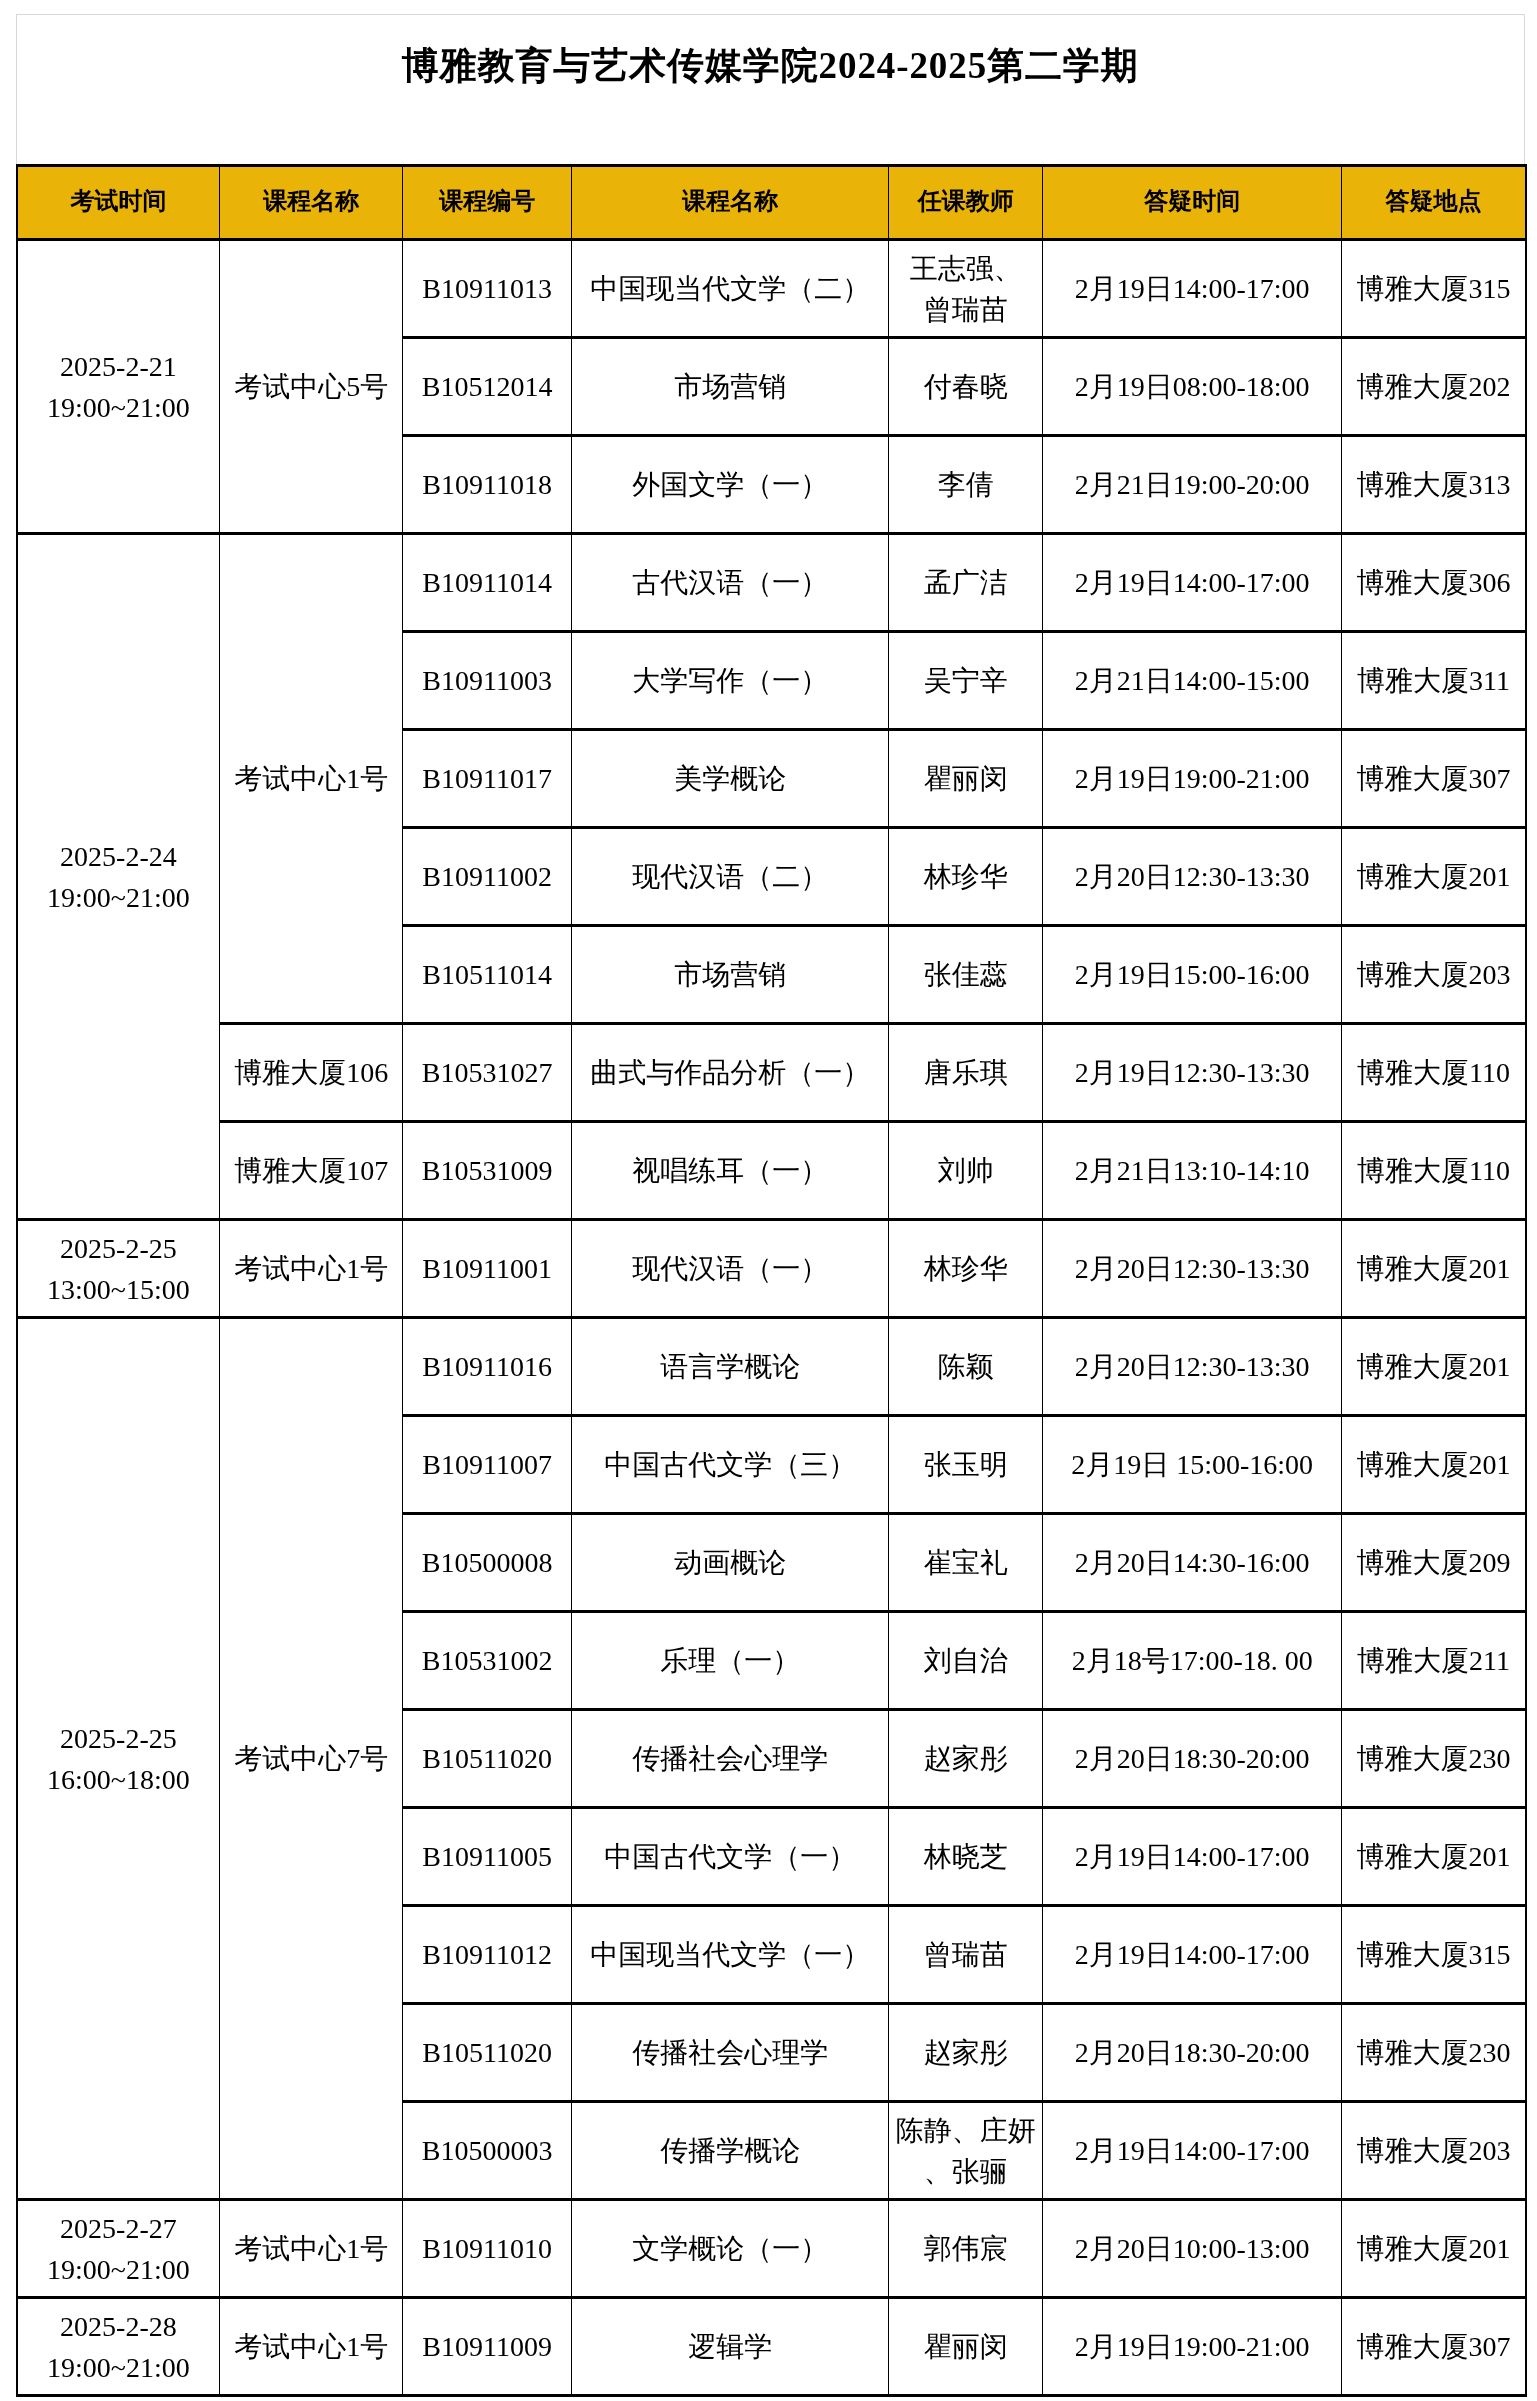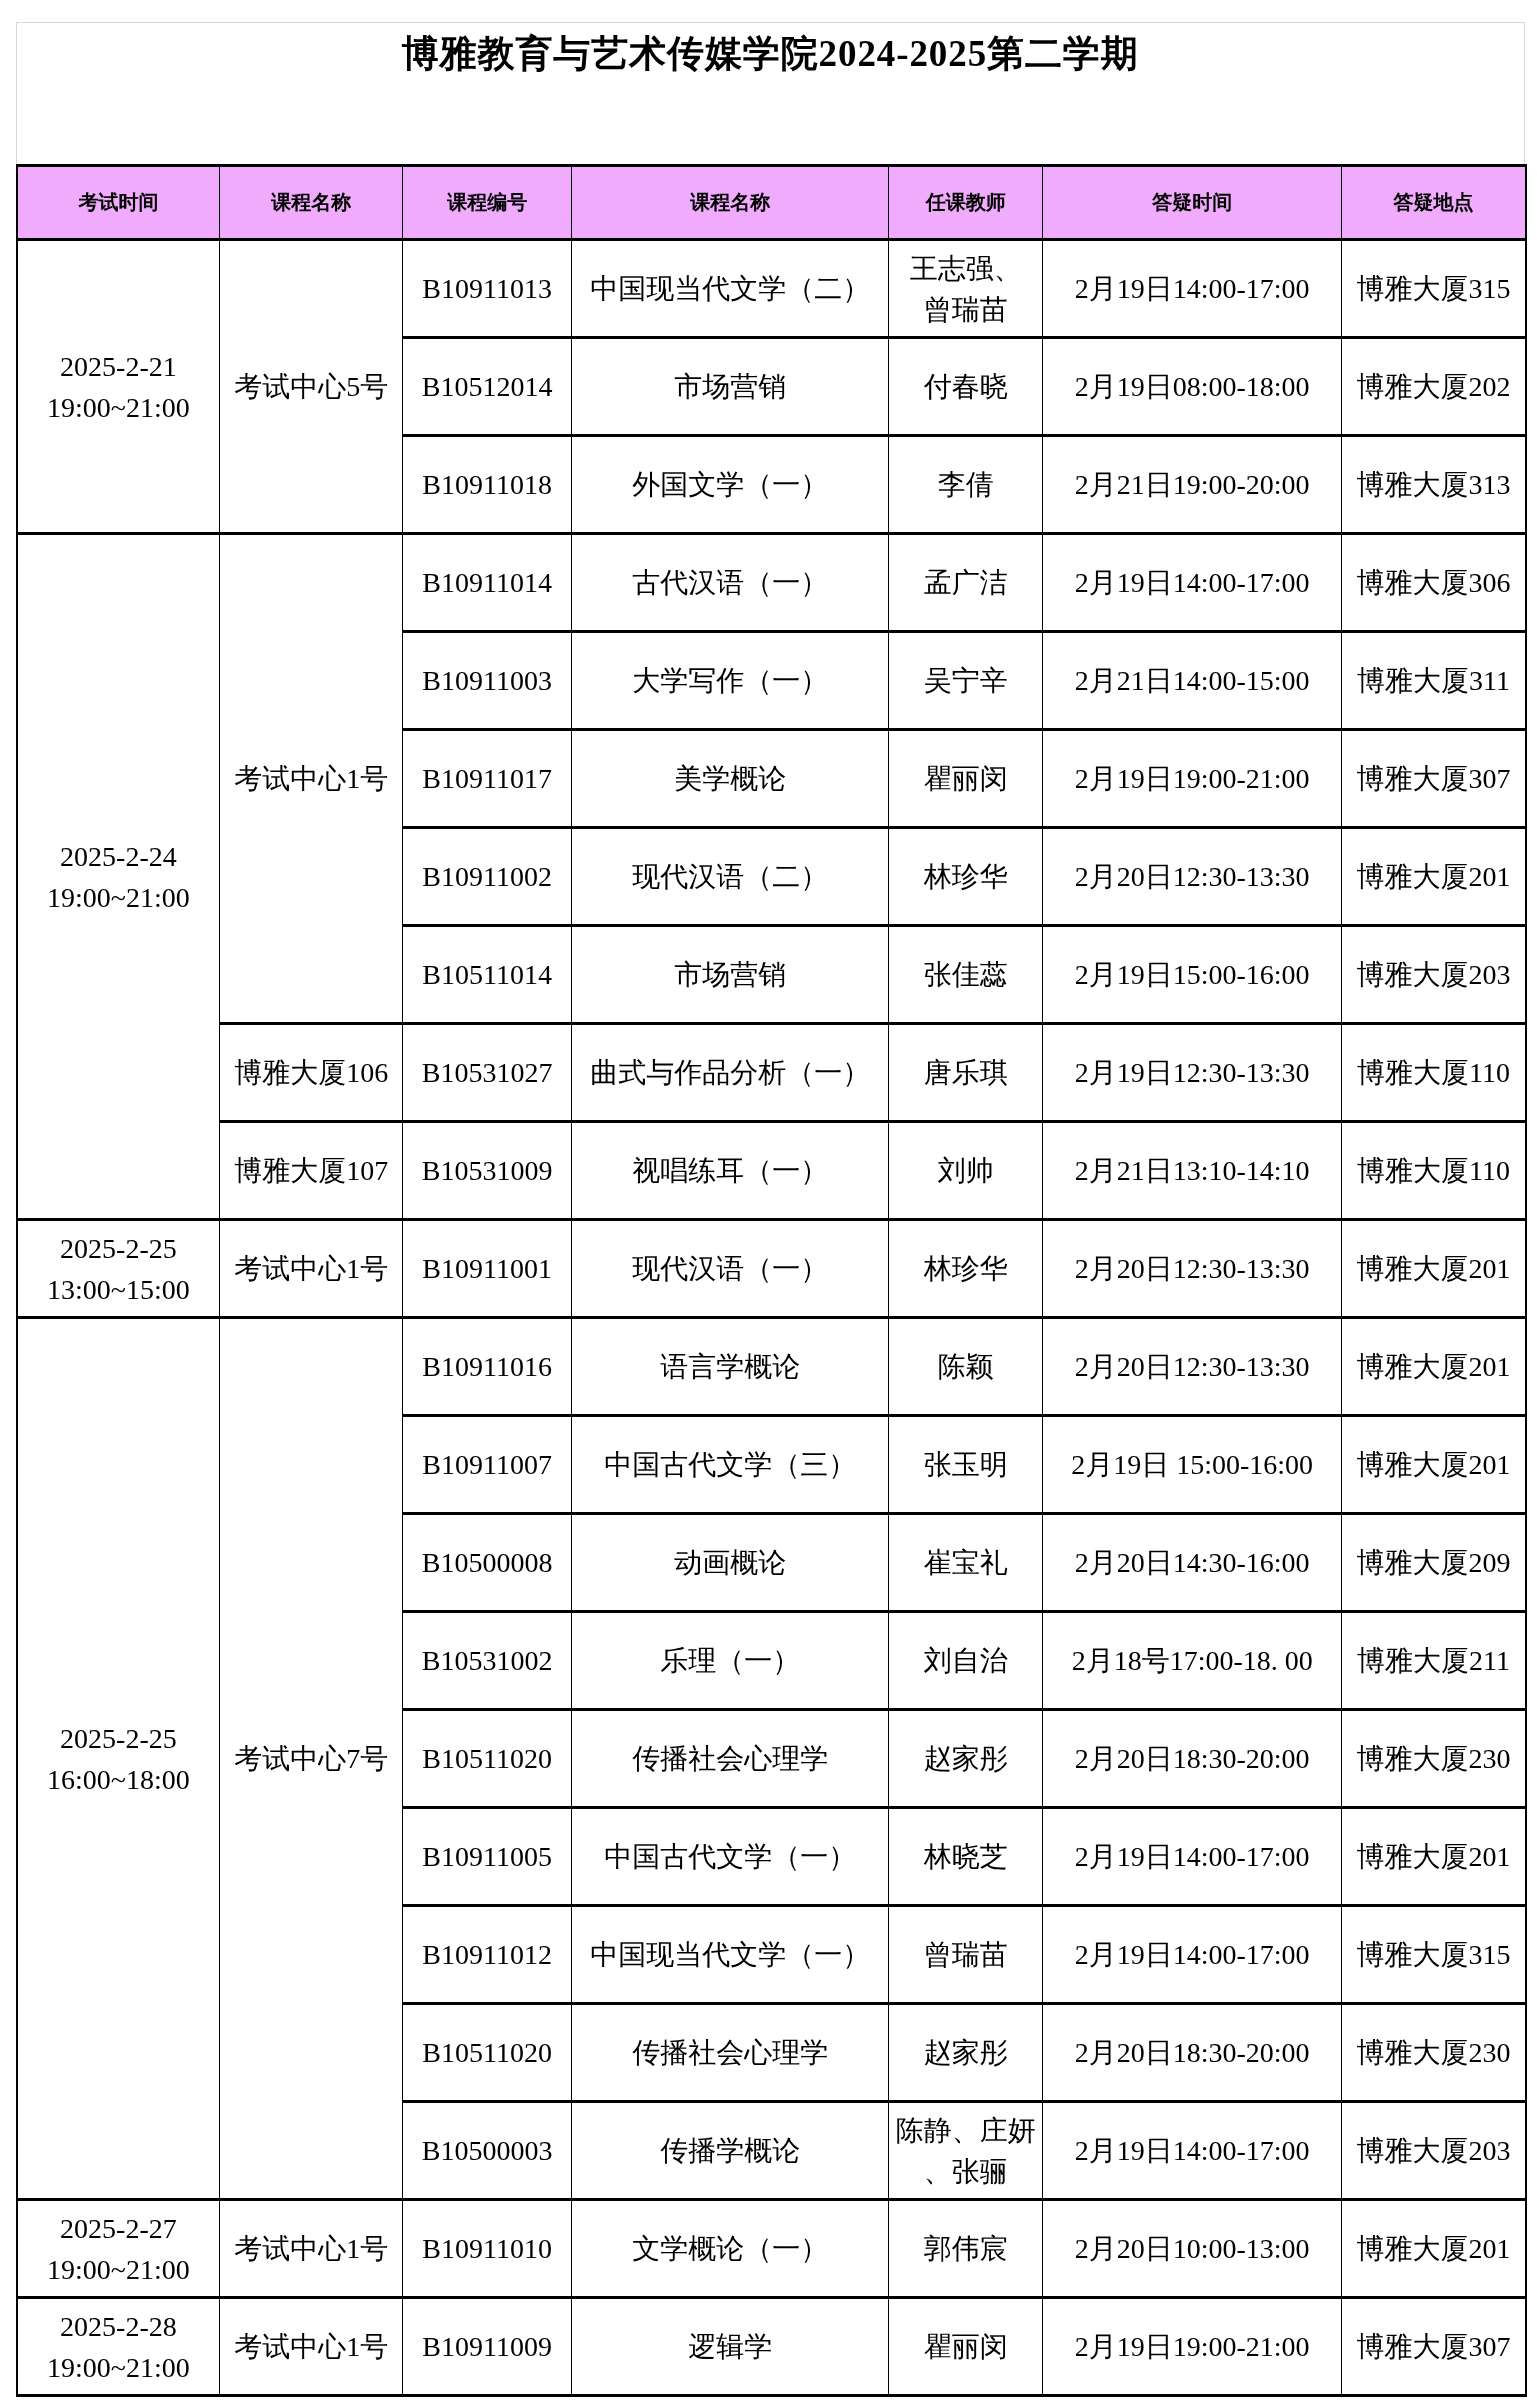--- a/index.html
+++ b/index.html
@@ -19,22 +19,21 @@
   .title-box {
     position: absolute;
     left: 15.7px;
     top: 14px;
     width: 1509px;
     height: 150px;
     border: 1.8px solid #d8d8d8;
     border-bottom: none;
     box-sizing: border-box;
     text-align: center;
-    padding-top: 5px;
-    margin-top: 8px;
+    padding-top: 25px;
   }
   .title-line {
     font-size: 37px;
     font-weight: bold;
     line-height: 52px;
     letter-spacing: 0.9px;
     white-space: nowrap;
   }
   table.schedule {
     position: absolute;
@@ -55,24 +54,25 @@
     font-size: 28px;
     line-height: 41px;
     white-space: pre-line;
     padding: 1.8px 5.5px;
     box-sizing: border-box;
     overflow: hidden;
   }
   table.schedule thead tr { height: 74px; }
   table.schedule tbody tr { height: 98px; }
   table.schedule th {
-    background: #f0abfc;
+    background: #eab308;
     font-weight: bold;
-    font-size: 20px;
+    font-size: 24px;
     white-space: nowrap;
+    font-family: Liberation Mono, monospace;
   }
   td.time-cell { font-size: 28px; line-height: 41px; }
   td.teacher-cell { line-height: 39px; margin-left: 48px; }
 </style>
 </head>
 <body>
 
 <div class="page">
 
   <div class="title-box">

